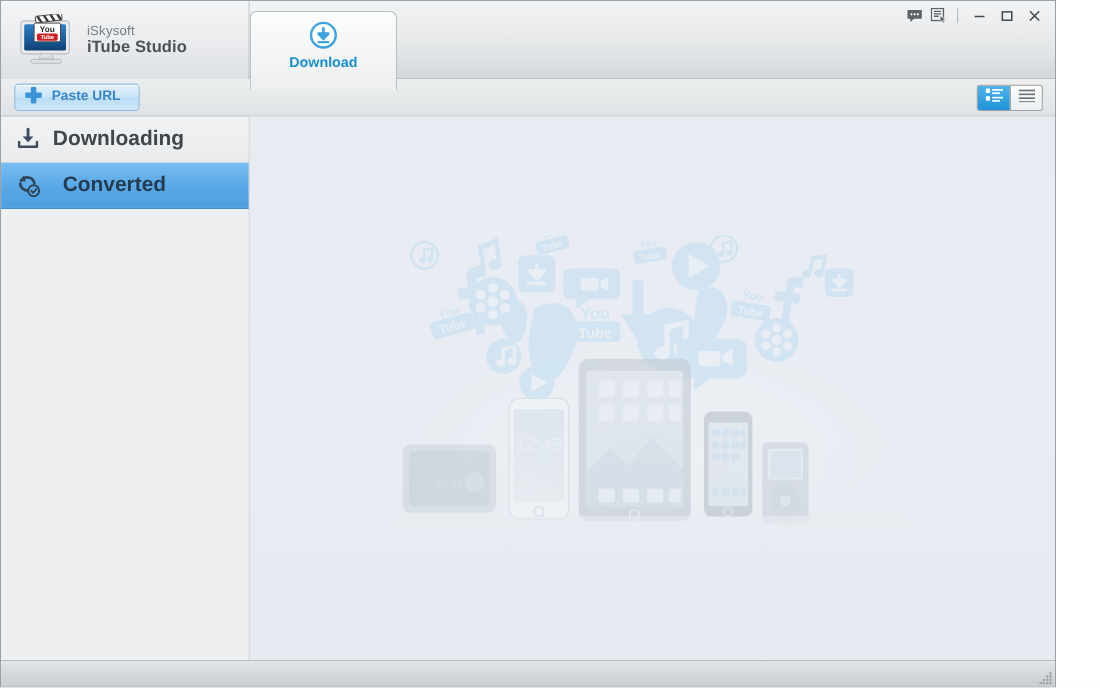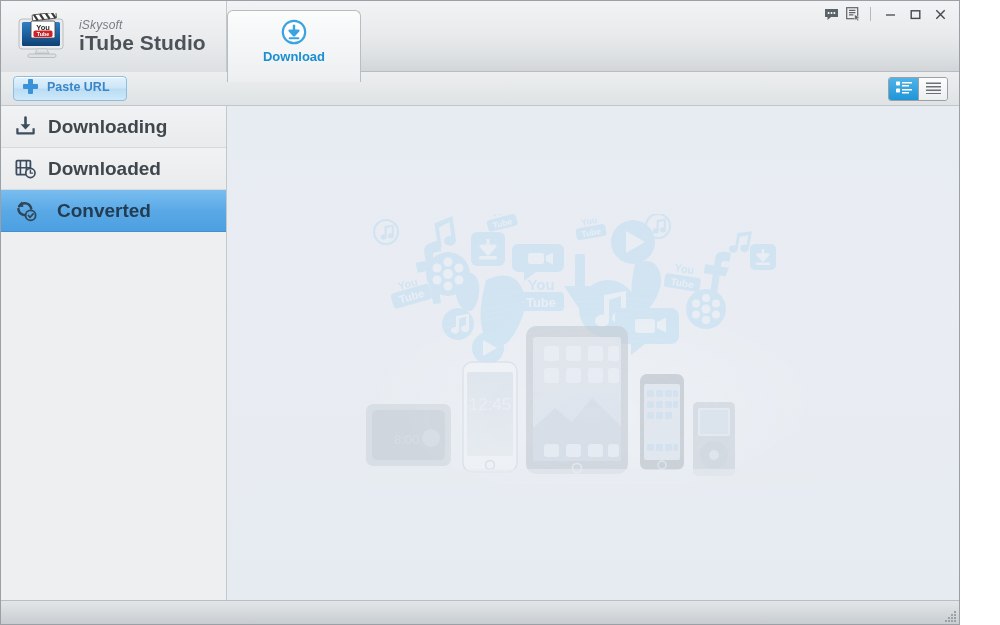--- a/index.html
+++ b/index.html
@@ -28,23 +28,23 @@
   }
   .brand {
     width: 226px; height: 71px;
     display: flex; align-items: center;
     padding-left: 14px;
     background: linear-gradient(to bottom, #f4f5f6 0%, #eaecee 50%, #dde0e3 100%);
     border-right: 1px solid #c3c8cc;
   }
   .brand-logo { width: 54px; height: 48px; flex: 0 0 54px; position: relative; }
   .brand-text { margin-left: 10px; line-height: 1.05; }
-  .brand-sub { font-size: 12px; color: #777d82; letter-spacing: .2px; font-style: italic; }
+  .brand-sub { font-size: 12px; color: #777d82; letter-spacing: .2px; }
   .brand-title {
-    font-size: 21px; font-weight: bold; color: #4b5359;
+    font-size: 15px; font-weight: bold; color: #4b5359;
     letter-spacing: .1px; margin-top: 1px;
   }
 
   .tabs { display: flex; align-items: flex-start; height: 71px; }
   .tab {
     width: 134px; height: 71px;
     display: flex; flex-direction: column;
     align-items: center; justify-content: center;
     gap: 4px;
     font-size: 13px; font-weight: bold;
@@ -313,33 +313,20 @@
         <span class="s-ico">
           <svg width="21" height="21" viewBox="0 0 21 21">
             <path d="M10.5 1.5 v8.6" stroke="#3d4c5e" stroke-width="2.6" stroke-linecap="round"></path>
             <path d="M5.6 8.2 L10.5 13.4 L15.4 8.2 Z" fill="#3d4c5e"></path>
             <path d="M2.4 12.2 v5.2 h16.2 v-5.2" fill="none" stroke="#3d4c5e" stroke-width="2.2" stroke-linejoin="round"></path>
           </svg>
         </span>
         <span>Downloading</span>
       </div>
 
-      <div class="side-item">
-        <span class="s-ico">
-          <svg width="21" height="21" viewBox="0 0 21 21">
-            <rect x="1.4" y="2.6" width="14" height="14" rx="1" fill="none" stroke="#3d4c5e" stroke-width="1.8"></rect>
-            <rect x="4.6" y="2.6" width="1.6" height="14" fill="#3d4c5e"></rect>
-            <rect x="10.6" y="2.6" width="1.6" height="14" fill="#3d4c5e"></rect>
-            <rect x="1.4" y="9" width="14" height="1.5" fill="#3d4c5e"></rect>
-            <circle cx="15.4" cy="15" r="4.6" fill="#edeff0" stroke="#3d4c5e" stroke-width="1.7"></circle>
-            <path d="M15.4 12.3 v2.8 h2.1" stroke="#3d4c5e" stroke-width="1.4" fill="none" stroke-linecap="round"></path>
-          </svg>
-        </span>
-        <span>Downloaded</span>
-      </div>
 
       <div class="side-item selected">
         <span class="s-ico">
           <svg width="22" height="22" viewBox="0 0 22 22">
             <path d="M16.2 8.6 A6.6 6.6 0 0 0 4.2 6.2" fill="none" stroke="#2f4558" stroke-width="2.5" stroke-linecap="round"></path>
             <path d="M6.4 1.6 L3.2 6.6 L8.6 7.0 Z" fill="#2f4558"></path>
             <path d="M3.4 9.0 A6.6 6.6 0 0 0 14.6 13.2" fill="none" stroke="#2f4558" stroke-width="2.5" stroke-linecap="round"></path>
             <path d="M13.6 16.4 L16.8 11.4 L11.4 11.0 Z" fill="#2f4558"></path>
             <circle cx="15.6" cy="15.4" r="5" fill="#5aa9e6" stroke="#2f4558" stroke-width="1.8"></circle>
             <path d="M13.4 15.5 l1.7 1.8 l3.0 -3.4" fill="none" stroke="#2f4558" stroke-width="1.7" stroke-linecap="round" stroke-linejoin="round"></path>

